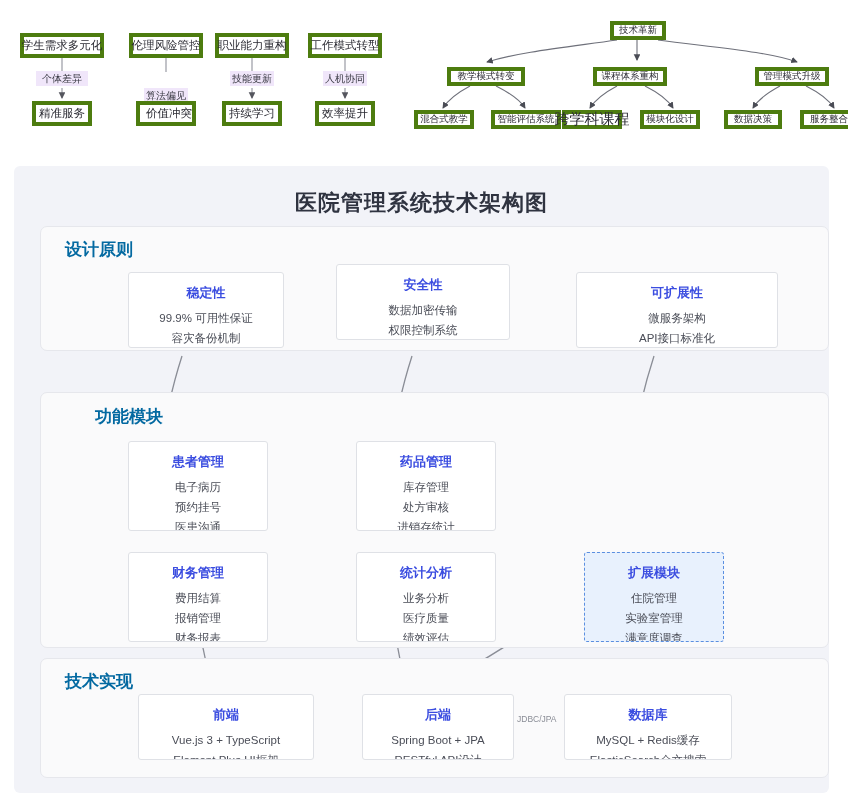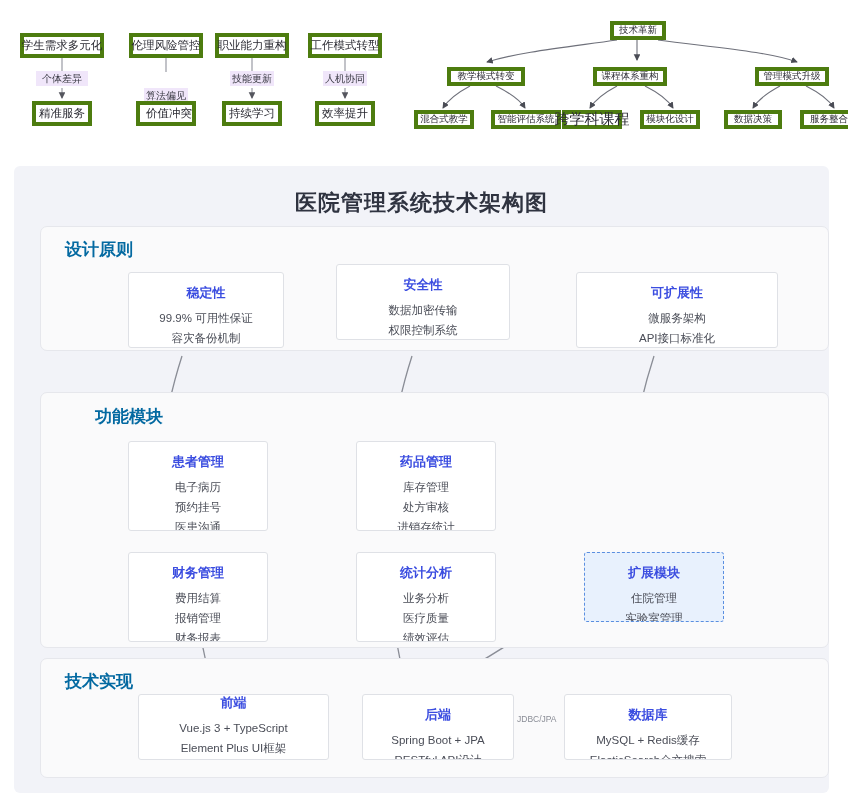--- a/index.html
+++ b/index.html
@@ -243,31 +243,31 @@
     <div class="card-line">费用结算</div>
     <div class="card-line">报销管理</div>
     <div class="card-line">财务报表</div>
   </div>
   <div class="card" style="left:342px;top:386px;width:140px;height:90px;">
     <div class="card-title">统计分析</div>
     <div class="card-line">业务分析</div>
     <div class="card-line">医疗质量</div>
     <div class="card-line">绩效评估</div>
   </div>
-  <div class="card dashed" style="left:570px;top:386px;width:140px;height:70px;">
+  <div class="card dashed" style="left:570px;top:386px;width:140px;height:90px;">
     <div class="card-title">扩展模块</div>
     <div class="card-line">住院管理</div>
     <div class="card-line">实验室管理</div>
     <div class="card-line">满意度调查</div>
   </div>
 
   <div class="panel" style="left:26px;top:492px;width:789px;height:120px;"></div>
   <div class="panel-title" style="left:51px;top:504px;">技术实现</div>
 
-  <div class="card" style="left:124px;top:528px;width:191px;height:66px;justify-content:flex-end;">
+  <div class="card" style="left:124px;top:528px;width:176px;height:66px;">
     <div class="card-title">前端</div>
     <div class="card-line">Vue.js 3 + TypeScript</div>
     <div class="card-line">Element Plus UI框架</div>
   </div>
   <div class="card" style="left:348px;top:528px;width:152px;height:66px;">
     <div class="card-title">后端</div>
     <div class="card-line">Spring Boot + JPA</div>
     <div class="card-line">RESTful API设计</div>
   </div>
   <div class="card" style="left:550px;top:528px;width:168px;height:66px;">

